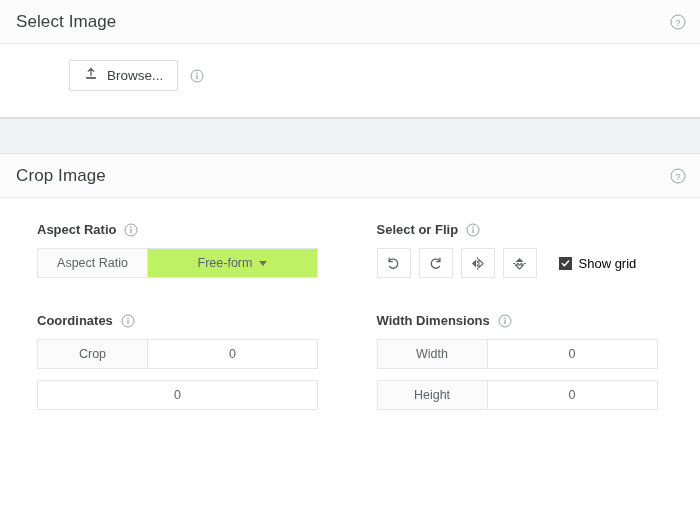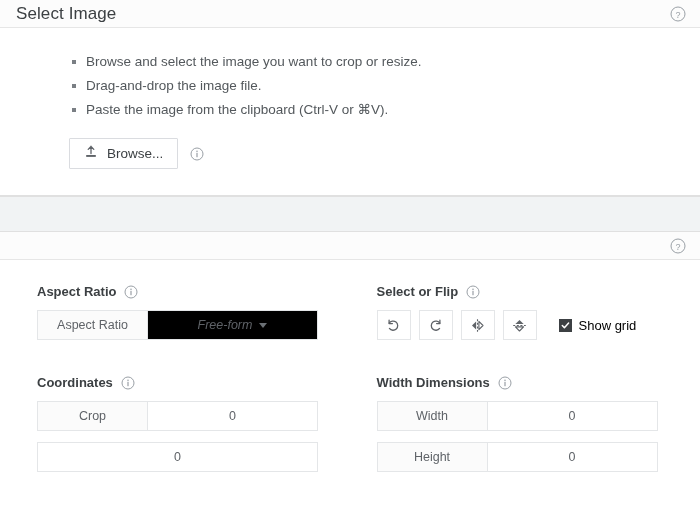--- a/index.html
+++ b/index.html
@@ -22,21 +22,21 @@
   }
 
   
   .panel {
     background: #ffffff;
     border-bottom: 1px solid #e0e0e0;
   }
 
   .panel-header {
     position: relative;
-    height: 28px;
+    height: 44px;
     border-bottom: 1px solid #e6e6e6;
     background: #fcfcfc;
     display: flex;
     align-items: center;
     padding: 0 16px;
   }
 
   .panel-title {
     font-size: 17px;
     font-weight: 400;
@@ -179,23 +179,22 @@
   }
 
   .input-select {
     flex: 1;
     display: flex;
     align-items: center;
     justify-content: center;
     gap: 7px;
     font-size: 12.5px;
     color: #5f6368;
-    background: #000000;
-    cursor: pointer;
-    font-style: italic;
+    background: #bef264;
+    cursor: pointer;
   }
   .caret {
     width: 0; height: 0;
     border-left: 4px solid transparent;
     border-right: 4px solid transparent;
     border-top: 5px solid #6b7075;
   }
 
   
   .tool-row {
@@ -250,25 +249,20 @@
       <span class="panel-title">Select Image</span>
       <span class="help-icon">
         <svg width="16" height="16" viewBox="0 0 16 16">
           <circle cx="8" cy="8" r="7" fill="none" stroke="#9aa0a6" stroke-width="1"></circle>
           <text x="8" y="11.5" text-anchor="middle" font-size="9" font-family="Liberation Sans, sans-serif" fill="#9aa0a6">?</text>
         </svg>
       </span>
     </div>
 
     <div class="panel-body">
-      <ul class="instructions">
-        <li>Browse and select the image you want to crop or resize.</li>
-        <li>Drag-and-drop the image file.</li>
-        <li>Paste the image from the clipboard (Ctrl-V or ⌘V).</li>
-      </ul>
 
       <div class="browse-row">
         <button class="browse-btn">
           <span class="btn-icon">
             <svg width="14" height="14" viewBox="0 0 14 14">
               <path d="M7 1.5 L7 8.5 M7 1.5 L4.2 4.4 M7 1.5 L9.8 4.4" stroke="#5f6368" stroke-width="1.3" fill="none" stroke-linecap="round" stroke-linejoin="round"></path>
               <rect x="2.2" y="10" width="9.6" height="1.9" fill="#5f6368"></rect>
             </svg>
           </span>
           <span>Browse...</span>
@@ -283,20 +277,21 @@
         </span>
       </div>
       <div style="height:26px"></div>
     </div>
   </section>
 
   <div class="panel-gap"></div>
 
   <section class="panel" style="border-bottom:none">
     <div class="panel-header">
+      <span class="panel-title">Crop Image</span>
       <span class="help-icon">
         <svg width="16" height="16" viewBox="0 0 16 16">
           <circle cx="8" cy="8" r="7" fill="none" stroke="#9aa0a6" stroke-width="1"></circle>
           <text x="8" y="11.5" text-anchor="middle" font-size="9" font-family="Liberation Sans, sans-serif" fill="#9aa0a6">?</text>
         </svg>
       </span>
     </div>
 
     <div class="crop-grid">
 

